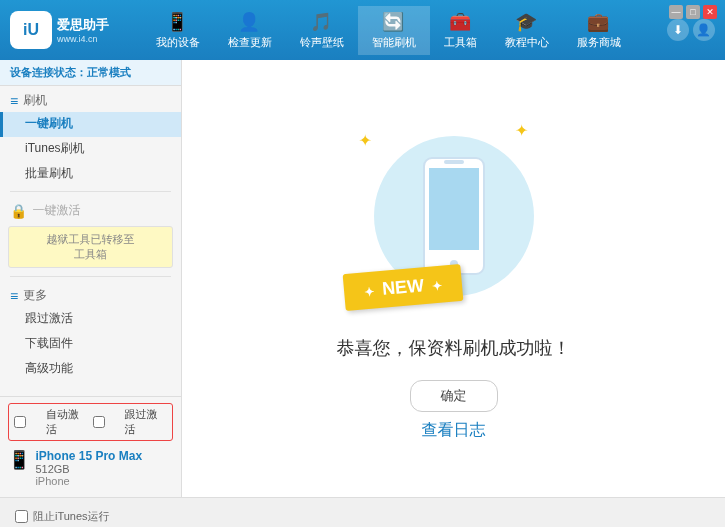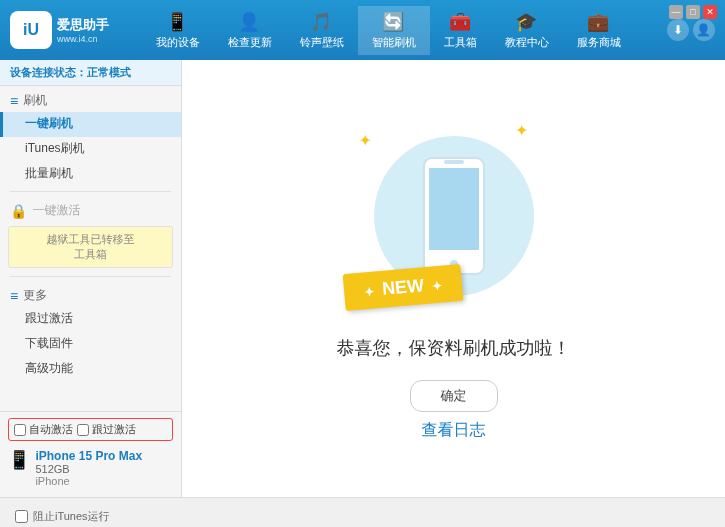--- a/index.html
+++ b/index.html
@@ -38,21 +38,21 @@
     .sidebar-section-icon { margin-right: 5px; font-size: 14px; color: #1a7fc0; }
     .sidebar-item { padding: 3px 10px 5px 25px; font-size: 12px; color: #444; cursor: pointer; }
     .sidebar-item.active { background: #d0e8f8; color: #1a7fc0; font-weight: bold; border-left: 3px solid #1a7fc0; padding-left: 22px; }
     .sidebar-divider { border: none; border-top: 1px solid #e0e0e0; margin: 4px 10px; }
     .sidebar-section-disabled { padding: 6px 10px 3px 10px; font-size: 12px; color: #aaa; display: flex; align-items: center; }
     .sidebar-notice-box { margin: 4px 8px; background: #fef9c3; border: 1px solid #e0e0e0; border-radius: 3px; padding: 5px 8px; font-size: 11px; color: #888; text-align: center; }
 
     
     .sidebar-bottom { margin-top: auto; border-top: 1px solid #ddd; padding: 6px 8px; }
     .auto-activate-row { display: flex; align-items: center; gap: 4px; margin-bottom: 4px; border: 1.5px solid #e44; border-radius: 3px; padding: 3px 5px; }
-    .checkbox-item { display: flex; align-items: center; gap: 3px; font-size: 11px; color: #444; cursor: pointer; }
+    .checkbox-item { display: flex; align-items: center; gap: 20px; font-size: 11px; color: #444; cursor: pointer; }
     .checkbox-item input { width: 12px; height: 12px; }
     .device-info { display: flex; align-items: flex-start; gap: 5px; padding: 4px 0; }
     .device-icon { color: #1a7fc0; font-size: 18px; }
     .device-details { font-size: 11px; }
     .device-name { color: #1a7fc0; font-weight: bold; font-size: 12px; }
     .device-storage { color: #666; }
     .device-type { color: #888; }
 
     
     .content { flex: 1; background: #fff; display: flex; flex-direction: column; align-items: center; justify-content: center; position: relative; }

